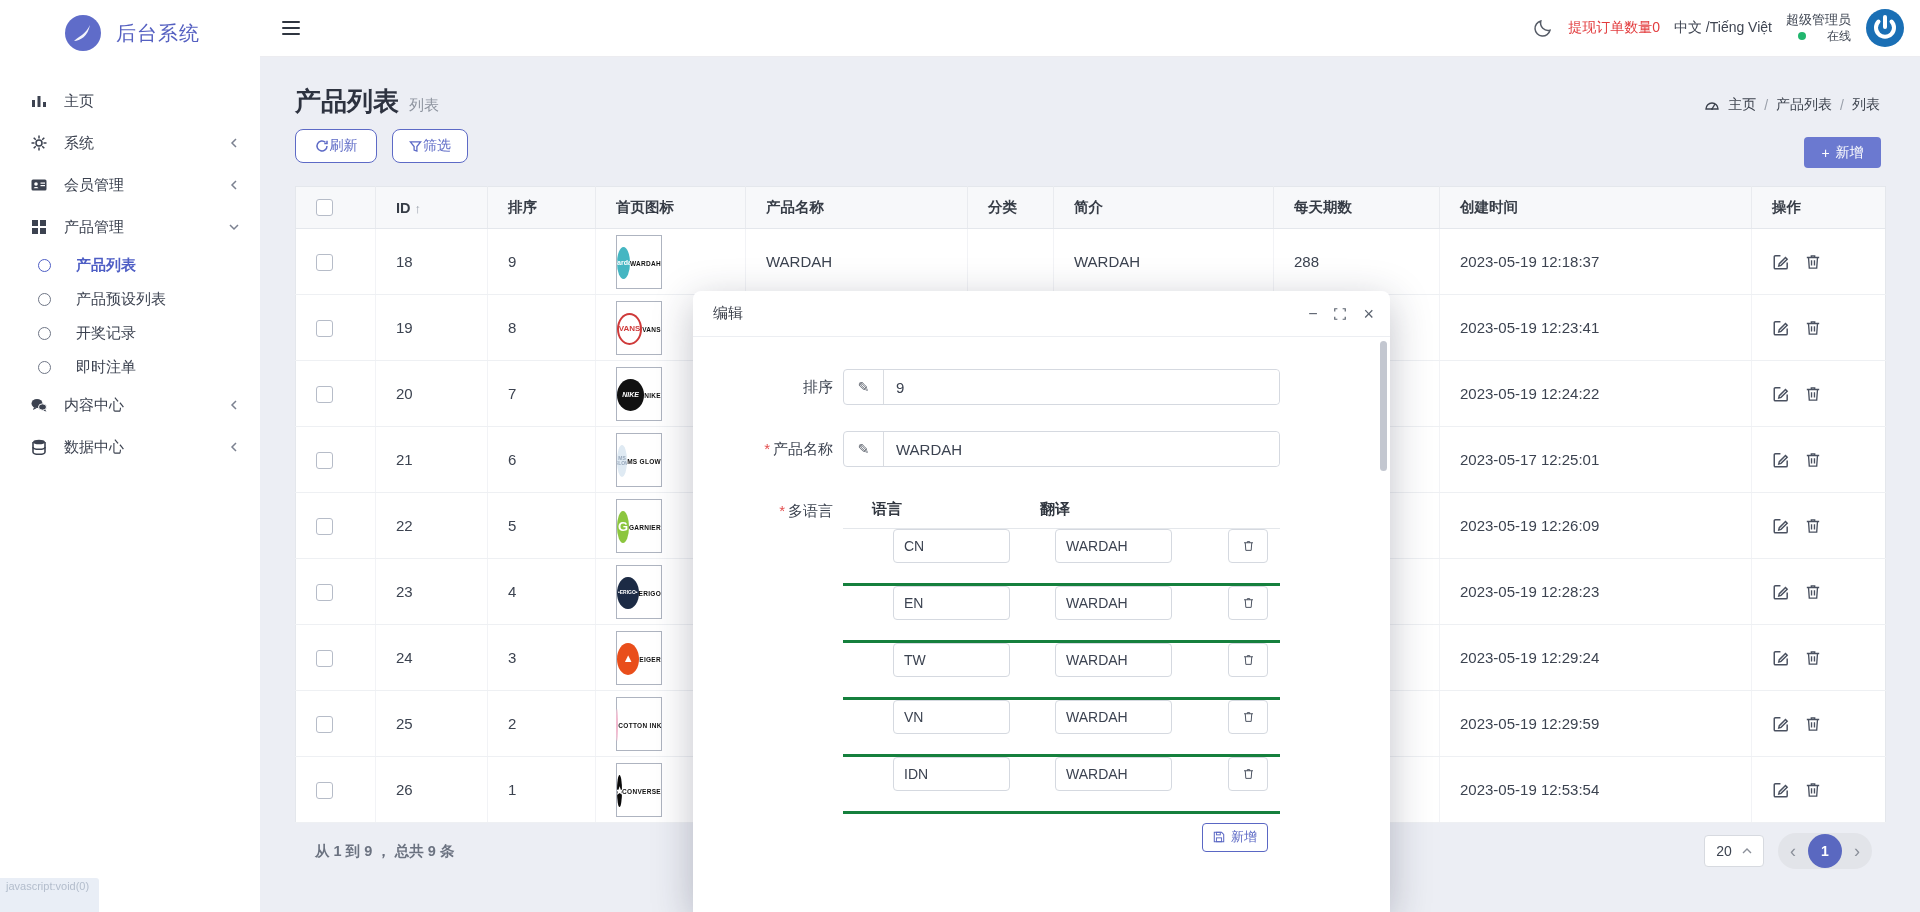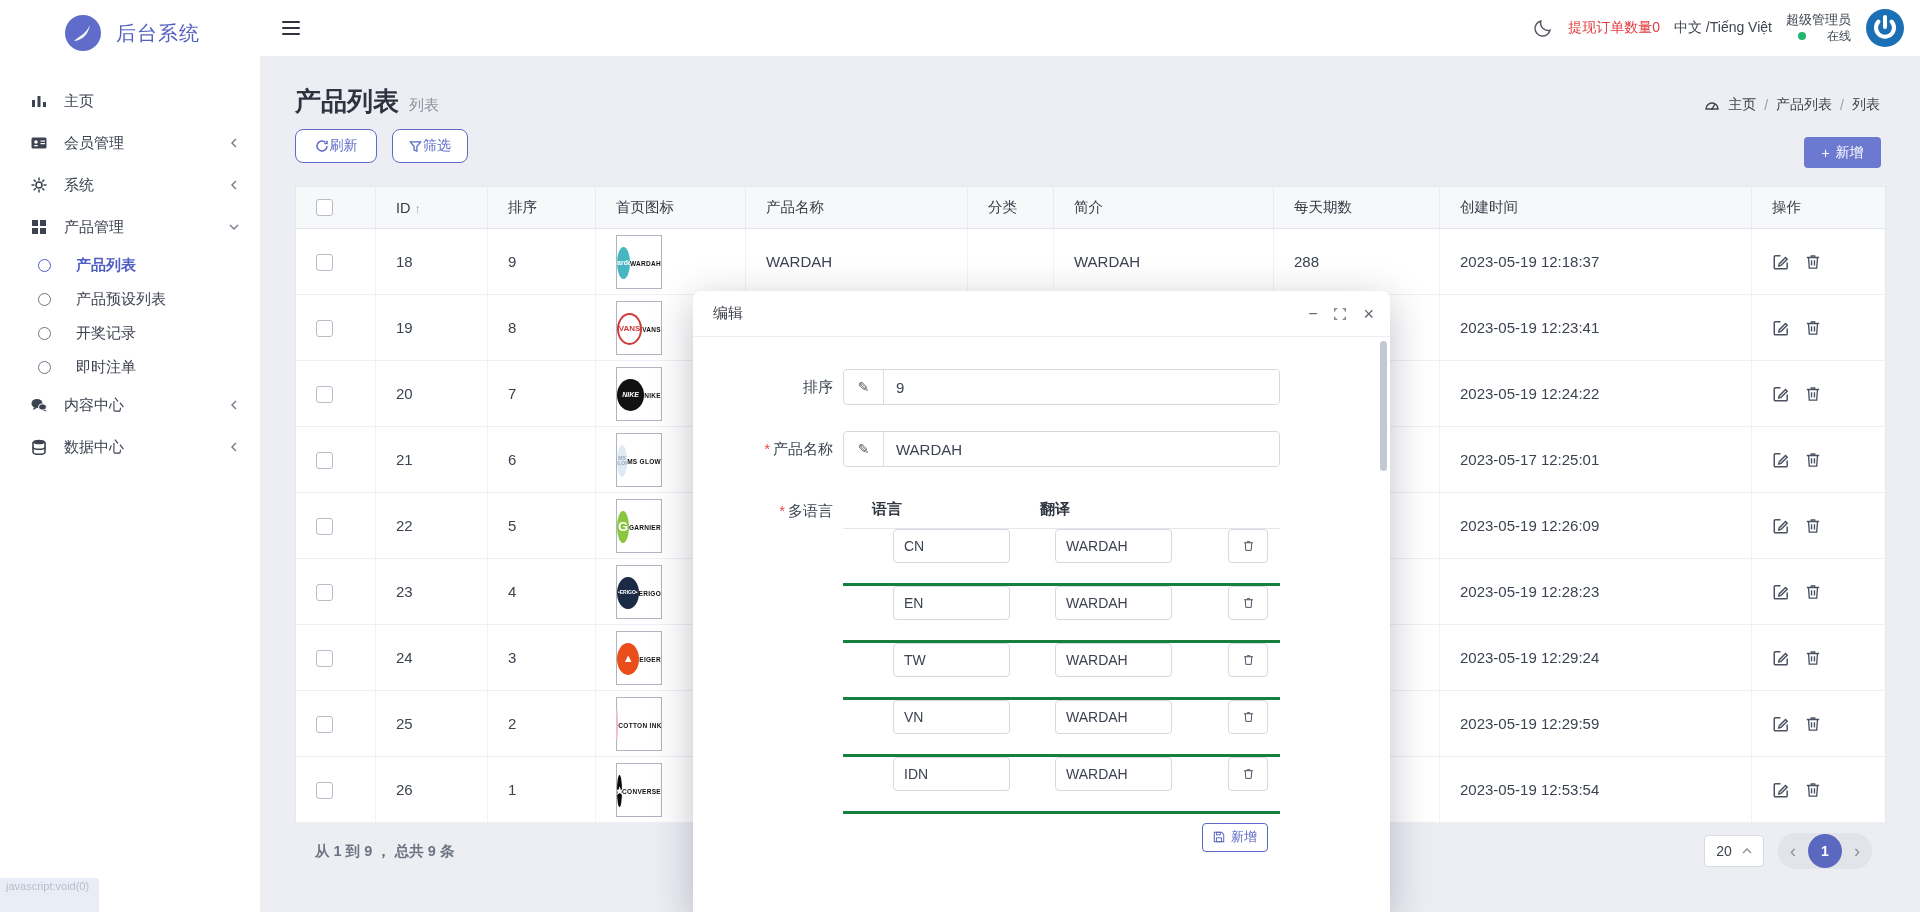--- a/index.html
+++ b/index.html
@@ -49,21 +49,21 @@
   .btn-outline { position:absolute; top:73px; height:34px; background:#fff; border:1px solid #5d6ac6; border-radius:8px;
     color:#5d6ac6; font-size:14px; display:flex; align-items:center; justify-content:center; gap:1px; cursor:pointer; }
   .btn-refresh { left:35px; width:82px; }
   .btn-filter { left:132px; width:76px; }
   .btn-add { position:absolute; right:39px; top:81px; width:77px; height:31px; background:#6b79d0; color:#fff;
     border:none; border-radius:4px; font-size:14px; display:flex; align-items:center; justify-content:center; gap:6px; cursor:pointer; }
 
   
   .data-table { position:absolute; left:35px; top:130px; width:1590px; border-collapse:collapse; background:#fff;
     border:1px solid #e4e7ec; table-layout:fixed; }
-  .data-table th { height:42px; background:#f7f8fa; font-size:14.5px; font-weight:normal; color:#363c46; text-align:left;
+  .data-table th { height:42px; background:#f7f8fa; font-size:14.5px; font-weight:bold; color:#363c46; text-align:left;
     padding-left:20px; border-bottom:1px solid #e4e7ec; border-right:1px solid #e9ebef; }
   .data-table td { height:66px; font-size:15px; color:#3c4350; padding-left:20px;
     border-bottom:1px solid #eef0f3; border-right:1px solid #f2f3f6; background:#fff; }
   .data-table th:last-child, .data-table td:last-child { border-right:none; }
   .col-check { width:80px; } .col-id { width:112px; } .col-sort { width:108px; } .col-icon { width:150px; }
   .col-name { width:222px; } .col-cat { width:86px; } .col-intro { width:220px; } .col-daily { width:166px; }
   .col-created { width:312px; } .col-ops { width:134px; }
   .checkbox { display:inline-block; width:17px; height:17px; border:1.5px solid #b6bcc8; border-radius:3px; background:#fff; cursor:pointer; vertical-align:middle; }
   .sort-arrow { color:#9aa0ab; font-size:13px; margin-left:4px; }
   .brand-tile { width:46px; height:54px; border:1px solid #aeb4c0; background:#fff; display:flex; flex-direction:row; align-items:center; justify-content:center; padding-top:2px; }
@@ -135,37 +135,37 @@
     <div class="menu-item">
       <svg class="mi-icon" viewBox="0 0 18 18">
         <rect x="2" y="8" width="3" height="7" fill="#3c4250"></rect>
           <rect x="7.5" y="4" width="3" height="11" fill="#3c4250"></rect>
           <rect x="13" y="10" width="3" height="5" fill="#3c4250"></rect>
       </svg>
       <span class="mi-label">主页</span>
     </div>
     <div class="menu-item">
       <svg class="mi-icon" viewBox="0 0 18 18">
+        <circle cx="9" cy="9" r="3" fill="none" stroke="#3c4250" stroke-width="1.5"></circle>
+        <path d="M9 1.5v3M9 13.5v3M1.5 9h3M13.5 9h3M3.7 3.7l2.1 2.1M12.2 12.2l2.1 2.1M14.3 3.7l-2.1 2.1M5.8 12.2l-2.1 2.1" stroke="#3c4250" stroke-width="1.5"></path>
+      </svg>
+      <span class="mi-label">系统</span>
+      <svg class="mi-chev" viewBox="0 0 12 12">
+          <path d="M8 2 4 6l4 4" fill="none" stroke="#7b8190" stroke-width="1.5"></path>
+        </svg>
+    </div>
+    <div class="menu-item">
+      <svg class="mi-icon" viewBox="0 0 18 18">
         <rect x="1.5" y="3.5" width="15" height="11" rx="1.5" fill="#3c4250"></rect>
         <circle cx="6" cy="8" r="1.8" fill="#fff"></circle>
           <path d="M3.6 12.3c.5-1.6 4.3-1.6 4.8 0z" fill="#fff"></path>
         <rect x="10.5" y="6.5" width="4.5" height="1.2" fill="#fff"></rect>
           <rect x="10.5" y="9" width="4.5" height="1.2" fill="#fff"></rect>
       </svg>
       <span class="mi-label">会员管理</span>
-      <svg class="mi-chev" viewBox="0 0 12 12">
-          <path d="M8 2 4 6l4 4" fill="none" stroke="#7b8190" stroke-width="1.5"></path>
-        </svg>
-    </div>
-    <div class="menu-item">
-      <svg class="mi-icon" viewBox="0 0 18 18">
-        <circle cx="9" cy="9" r="3" fill="none" stroke="#3c4250" stroke-width="1.5"></circle>
-        <path d="M9 1.5v3M9 13.5v3M1.5 9h3M13.5 9h3M3.7 3.7l2.1 2.1M12.2 12.2l2.1 2.1M14.3 3.7l-2.1 2.1M5.8 12.2l-2.1 2.1" stroke="#3c4250" stroke-width="1.5"></path>
-      </svg>
-      <span class="mi-label">系统</span>
       <svg class="mi-chev" viewBox="0 0 12 12">
           <path d="M8 2 4 6l4 4" fill="none" stroke="#7b8190" stroke-width="1.5"></path>
         </svg>
     </div>
     <div class="menu-item">
       <svg class="mi-icon" viewBox="0 0 18 18">
         <rect x="2" y="2" width="6" height="6" fill="#3c4250"></rect>
           <rect x="10" y="2" width="6" height="6" fill="#3c4250"></rect>
         <rect x="2" y="10" width="6" height="6" fill="#3c4250"></rect>
           <rect x="10" y="10" width="6" height="6" fill="#3c4250"></rect>

